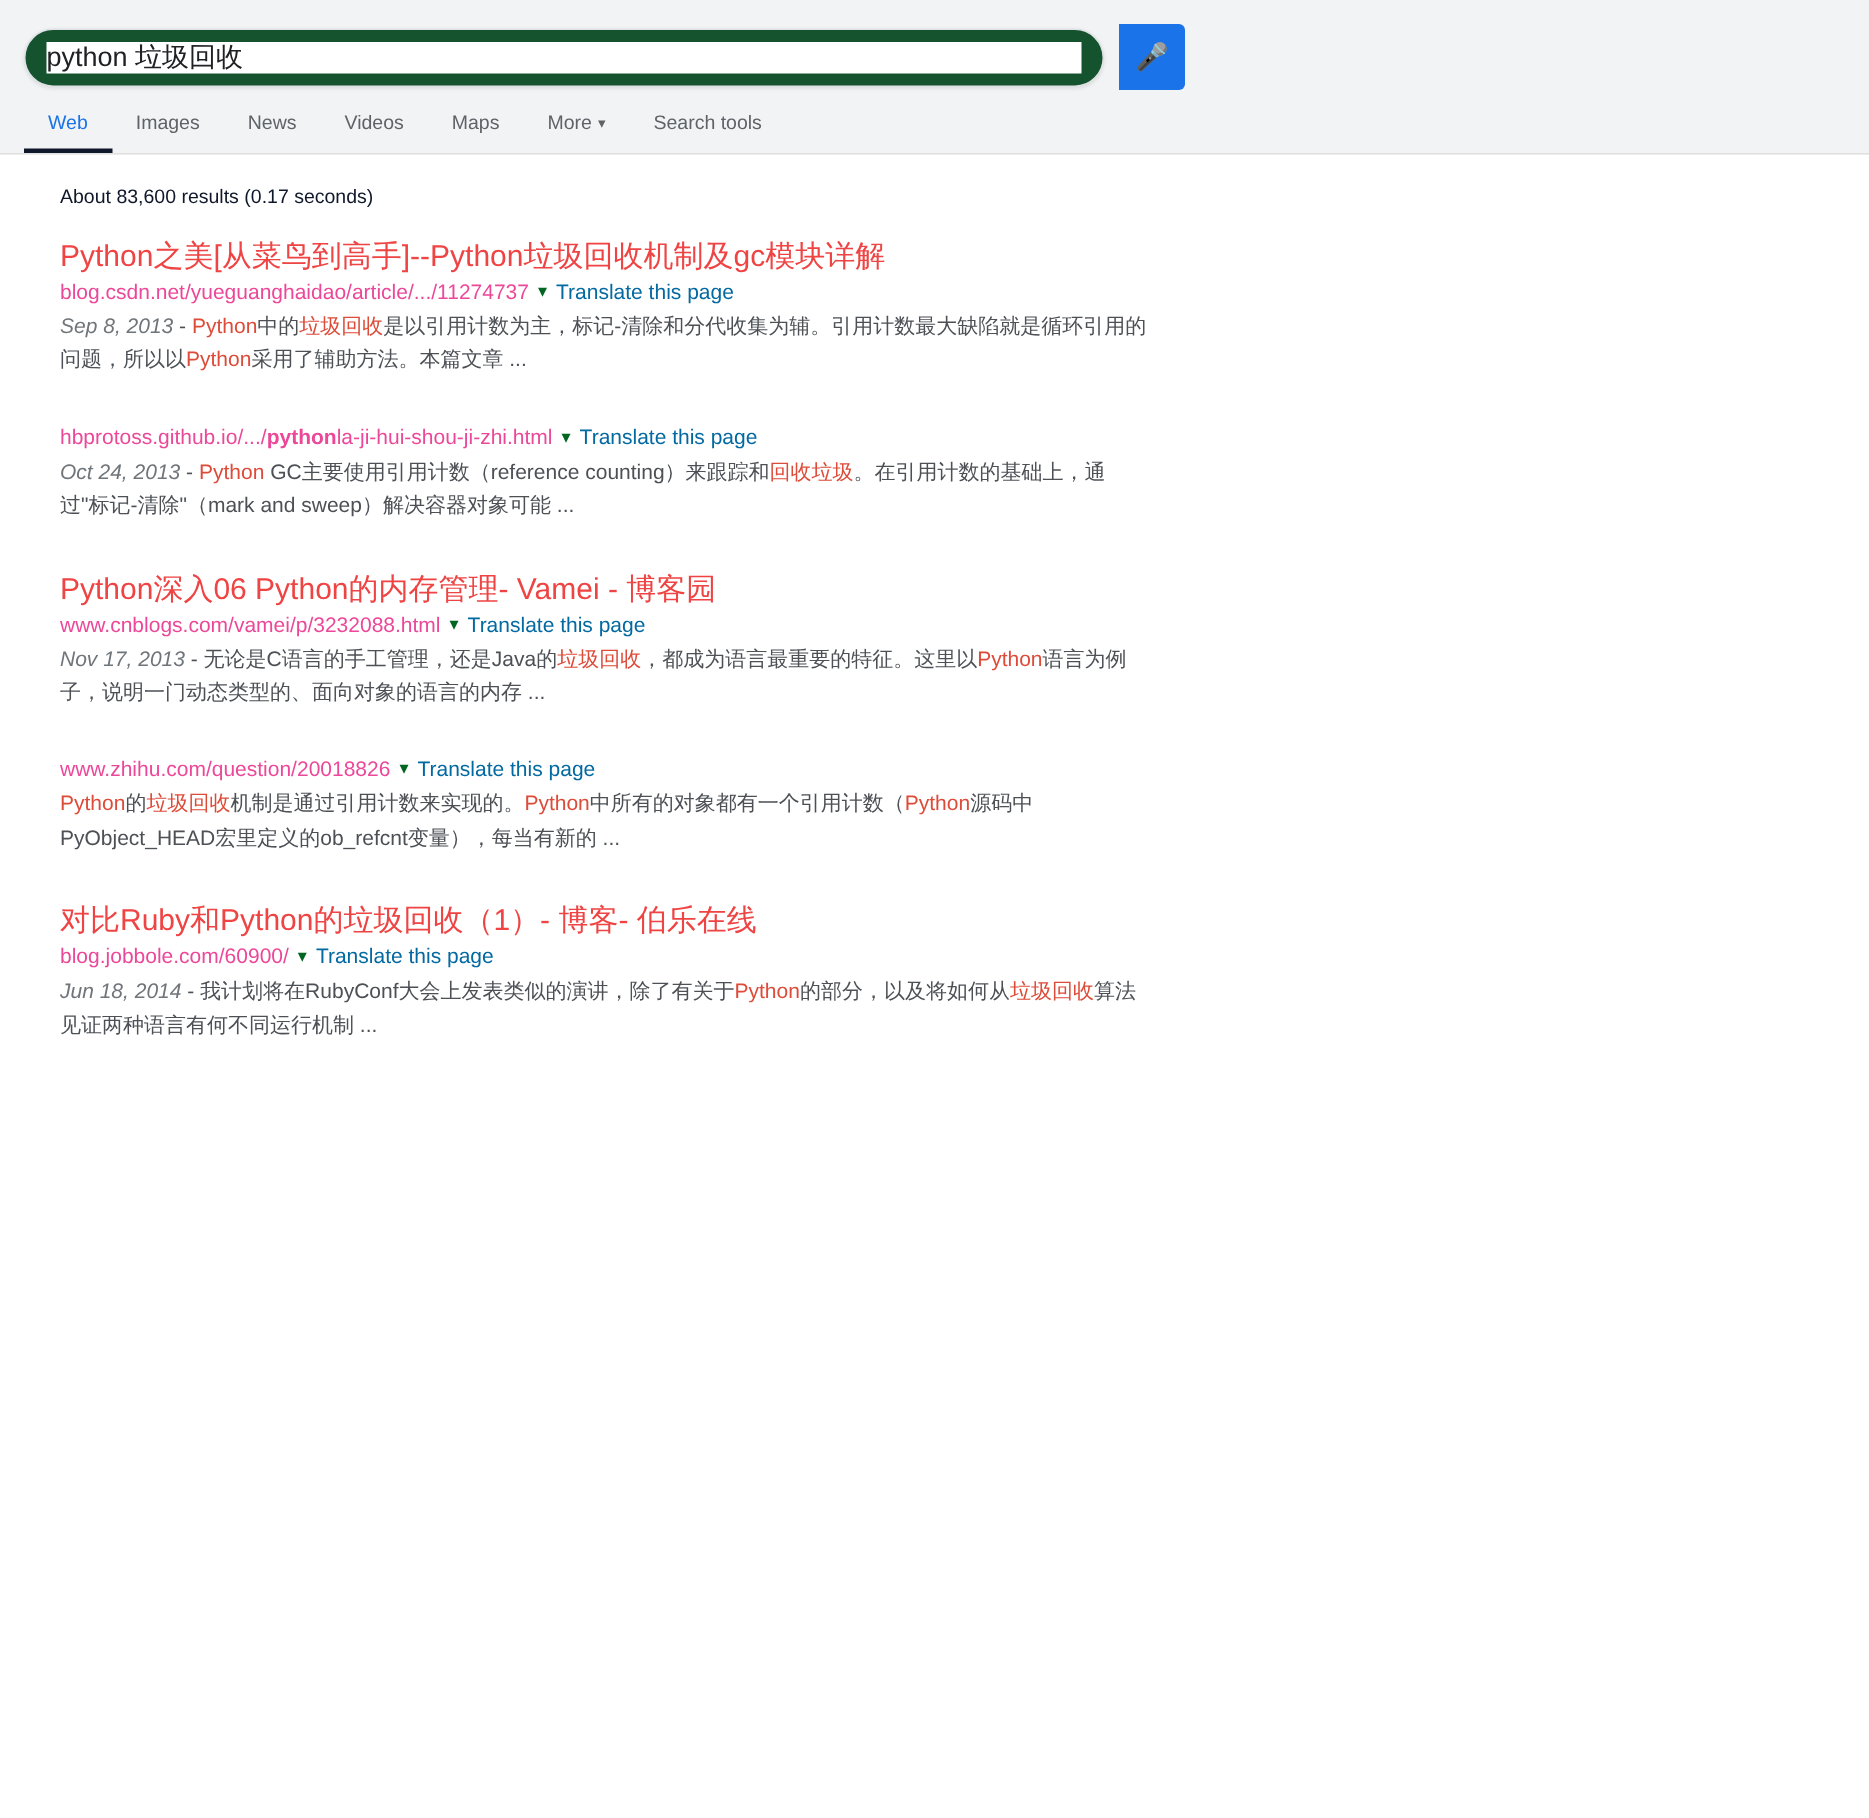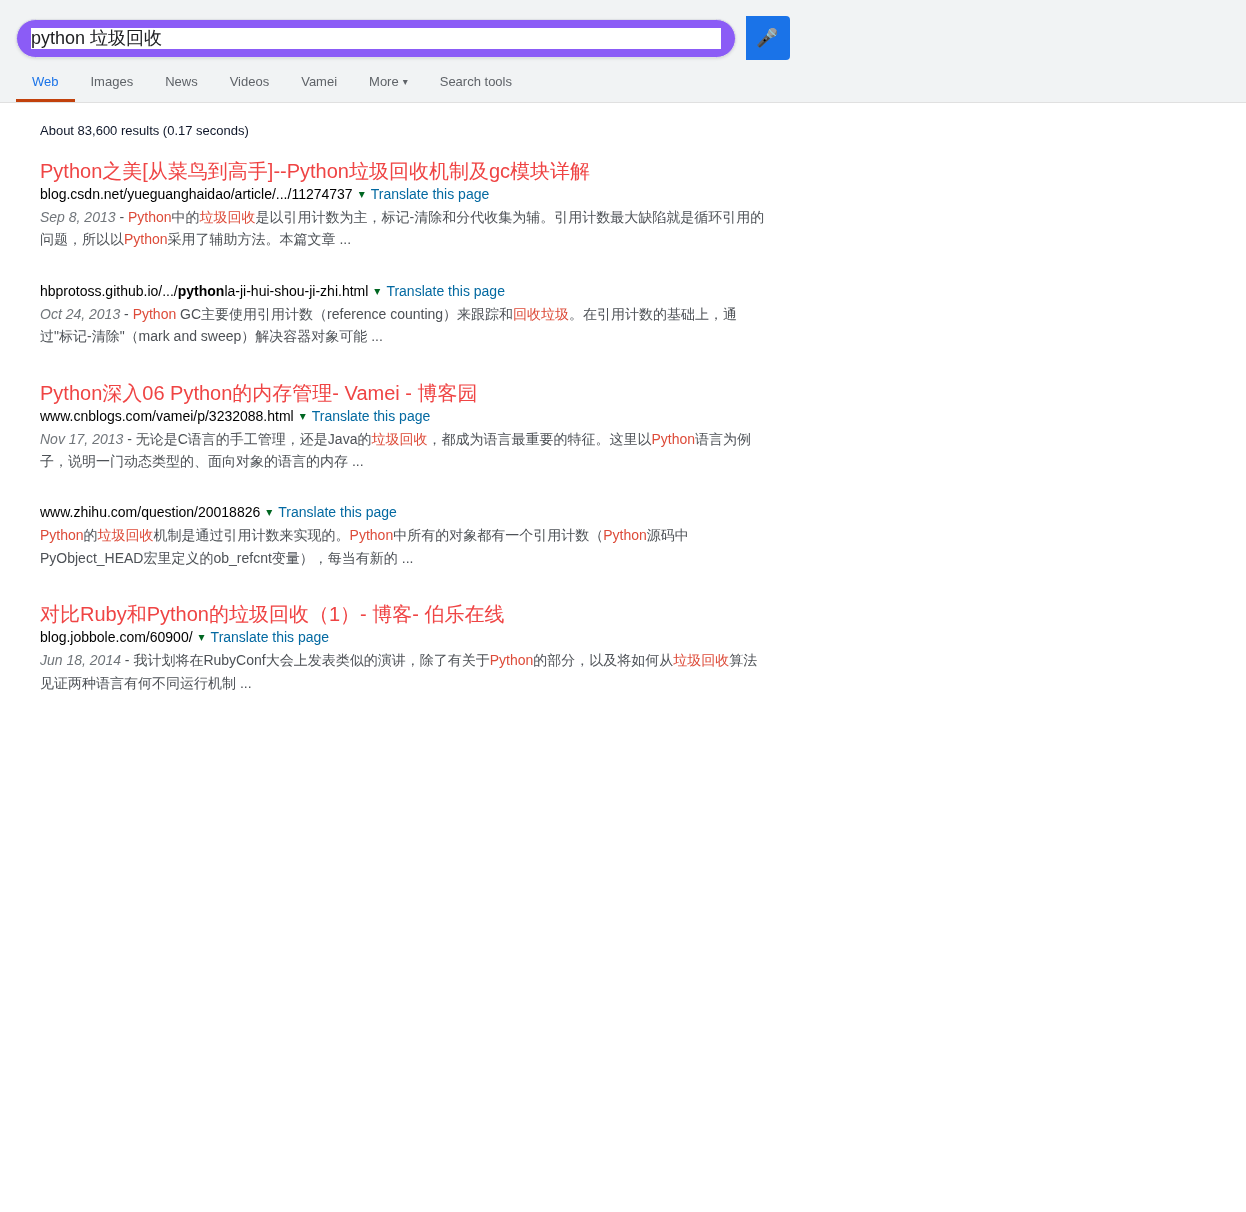--- a/index.html
+++ b/index.html
@@ -12,21 +12,21 @@
       border-bottom: 1px solid #e0e0e0;
     }
     .search-bar-inner {
       display: flex;
       align-items: center;
       padding: 8px 16px 0 16px;
     }
     .search-input-wrapper {
       display: flex;
       align-items: center;
-      background: #8b5cf6;
+      background: #14532d;
       border: 1px solid #dfe1e5;
       border-radius: 24px;
       padding: 8px 14px;
       flex: 1;
       max-width: 720px;
       box-shadow: 0 1px 3px rgba(0,0,0,0.1);
     }
     .search-input {
       border: none;
       outline: none;
@@ -66,21 +66,21 @@
       cursor: pointer;
       border-bottom: 3px solid transparent;
       text-decoration: none;
       display: inline-flex;
       align-items: center;
       gap: 4px;
       user-select: none;
     }
     .nav-tab.active {
       color: #1a73e8;
-      border-bottom: 3px solid #c2410c;
+      border-bottom: 3px solid #0f172a;
       font-weight: 500;
     }
     .nav-tab .dropdown-arrow {
       font-size: 10px;
       color: #5f6368;
     }
 
     
     .main-content {
       max-width: 760px;
@@ -110,21 +110,21 @@
     }
     .result-url-line {
       display: flex;
       align-items: center;
       gap: 6px;
       margin-bottom: 4px;
       flex-wrap: wrap;
     }
     .result-url {
       font-size: 14px;
-      color: #000000;
+      color: #ec4899;
     }
     .result-url strong {
       font-weight: bold;
     }
     .url-arrow {
       font-size: 12px;
       color: #006621;
       cursor: pointer;
     }
     .translate-link {
@@ -166,21 +166,21 @@
     <a class="nav-tab">
       <span>Images</span>
     </a>
     <a class="nav-tab">
       <span>News</span>
     </a>
     <a class="nav-tab">
       <span>Videos</span>
     </a>
     <a class="nav-tab">
-      <span>Vamei</span>
+      <span>Maps</span>
     </a>
     <a class="nav-tab">
       <span>More</span>
       <span class="dropdown-arrow">▾</span>
     </a>
     <a class="nav-tab">
       <span>Search tools</span>
     </a>
   </nav>
 </div>

